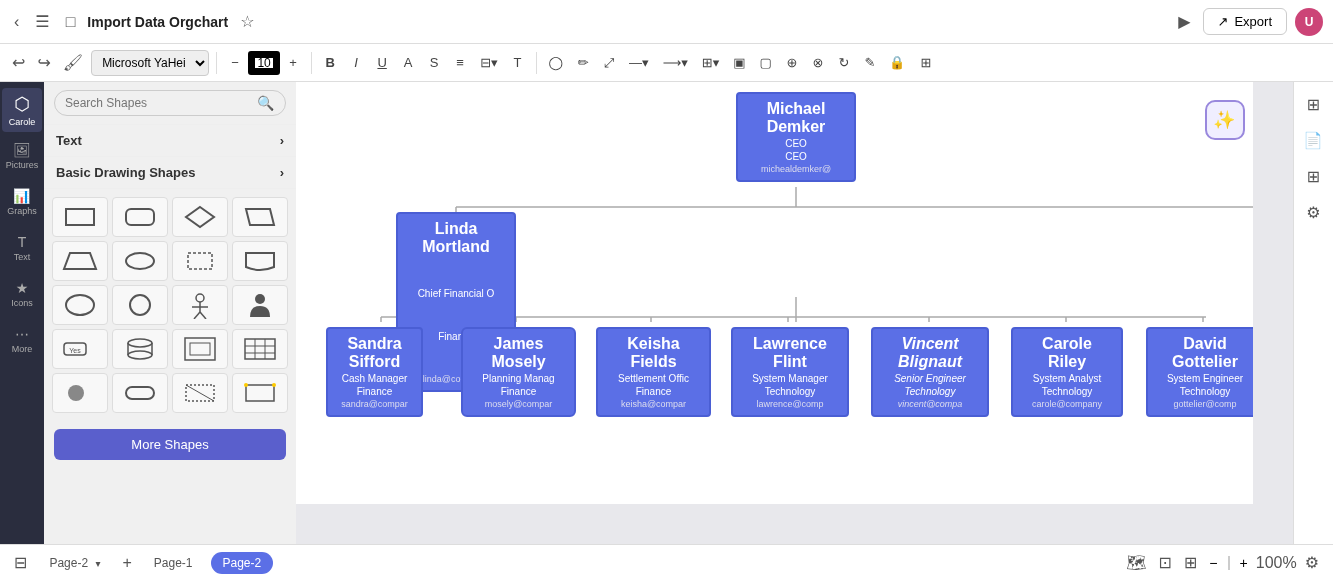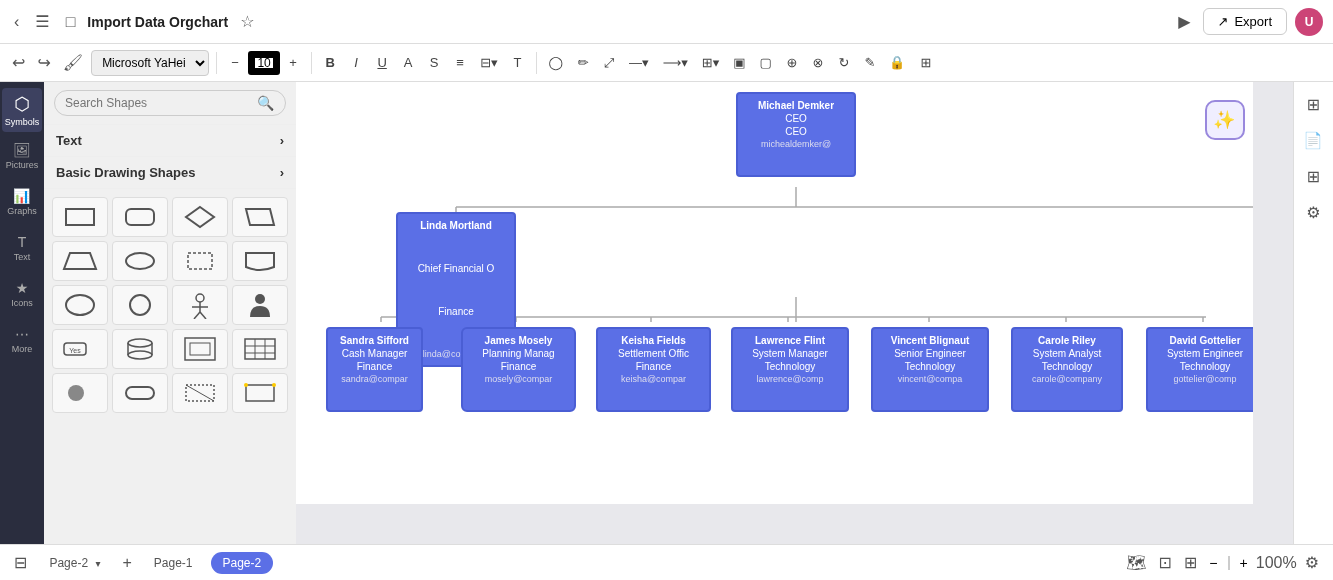--- a/index.html
+++ b/index.html
@@ -80,21 +80,21 @@
     .canvas-area { flex: 1; background: #e8e8ec; position: relative; overflow: hidden; }
     .canvas-inner { background: #fff; position: absolute; top: 0; left: 0; right: 40px; bottom: 40px; overflow: auto; }
     .canvas-content { position: relative; min-width: 1200px; min-height: 600px; padding: 20px; }
 
     
     .org-node {
       position: absolute; background: #5b6fe6; border: 2px solid #4a5ed4; border-radius: 4px;
       color: #fff; font-size: 11px; text-align: center; padding: 6px 8px;
       display: flex; flex-direction: column; gap: 2px;
     }
-    .org-node .node-name { font-weight: bold; font-size: 10px; }
+    .org-node .node-name { font-weight: bold; font-size: 16px; }
     .org-node .node-role { font-size: 10px; }
     .org-node .node-dept { font-size: 10px; }
     .org-node .node-email { font-size: 9px; color: #dde; }
 
     
     .canvas-svg { position: absolute; top: 0; left: 0; width: 100%; height: 100%; pointer-events: none; }
 
     
     .right-sidebar {
       width: 40px; background: #fff; border-left: 1px solid #ddd; display: flex; flex-direction: column;
@@ -176,21 +176,21 @@
   <button class="toolbar-btn">🔒</button>
   <button class="toolbar-btn">⊞</button>
 </div>
 
 <div class="main">
 
   <div class="sidebar-with-icons">
     <div class="sidebar-icons">
       <button class="sidebar-icon-btn active">
         <span class="icon-symbol">⬡</span>
-        <span style="font-size:9px;">Symbols</span>
+        <span style="font-size:9px;">Carole</span>
       </button>
       <button class="sidebar-icon-btn">
         <span class="icon-symbol" style="font-size:14px;">🖼</span>
         <span style="font-size:9px;">Pictures</span>
       </button>
       <button class="sidebar-icon-btn">
         <span class="icon-symbol" style="font-size:14px;">📊</span>
         <span style="font-size:9px;">Graphs</span>
       </button>
       <button class="sidebar-icon-btn">
@@ -349,20 +349,23 @@
         </div>
         <div class="shape-item">
           <svg viewBox="0 0 36 28">
               <rect x="4" y="6" width="28" height="16" fill="none" stroke="#555" stroke-width="1.5"></rect>
               <circle cx="4" cy="6" r="2" fill="#fc0"></circle>
               <circle cx="32" cy="6" r="2" fill="#fc0"></circle>
             </svg>
         </div>
       </div>
 
+      <button class="more-shapes-btn">
+        <span>More Shapes</span>
+      </button>
     </div>
   </div>
 
   <div class="canvas-area">
     <div class="canvas-inner">
       <div class="canvas-content">
         <svg class="canvas-svg">
 
           <line x1="500" y1="105" x2="500" y2="125" stroke="#aaa" stroke-width="1.5"></line>
           <line x1="160" y1="125" x2="960" y2="125" stroke="#aaa" stroke-width="1.5"></line>
@@ -414,21 +417,21 @@
           <span class="node-email">keisha@compar</span>
         </div>
 
         <div class="org-node" style="left:435px; top:245px; width:118px; min-height:85px;">
           <span class="node-name">Lawrence Flint</span>
           <span class="node-role">System Manager</span>
           <span class="node-dept">Technology</span>
           <span class="node-email">lawrence@comp</span>
         </div>
 
-        <div class="org-node" style="left:575px; top:245px; width:118px; min-height:85px;">
+        <div class="org-node" style="left:575px; top:245px; width:118px; min-height:85px;font-style:italic;">
           <span class="node-name">Vincent Blignaut</span>
           <span class="node-role">Senior Engineer</span>
           <span class="node-dept">Technology</span>
           <span class="node-email">vincent@compa</span>
         </div>
 
         <div class="org-node" style="left:715px; top:245px; width:112px; min-height:85px;">
           <span class="node-name">Carole Riley</span>
           <span class="node-role">System Analyst</span>
           <span class="node-dept">Technology</span>

